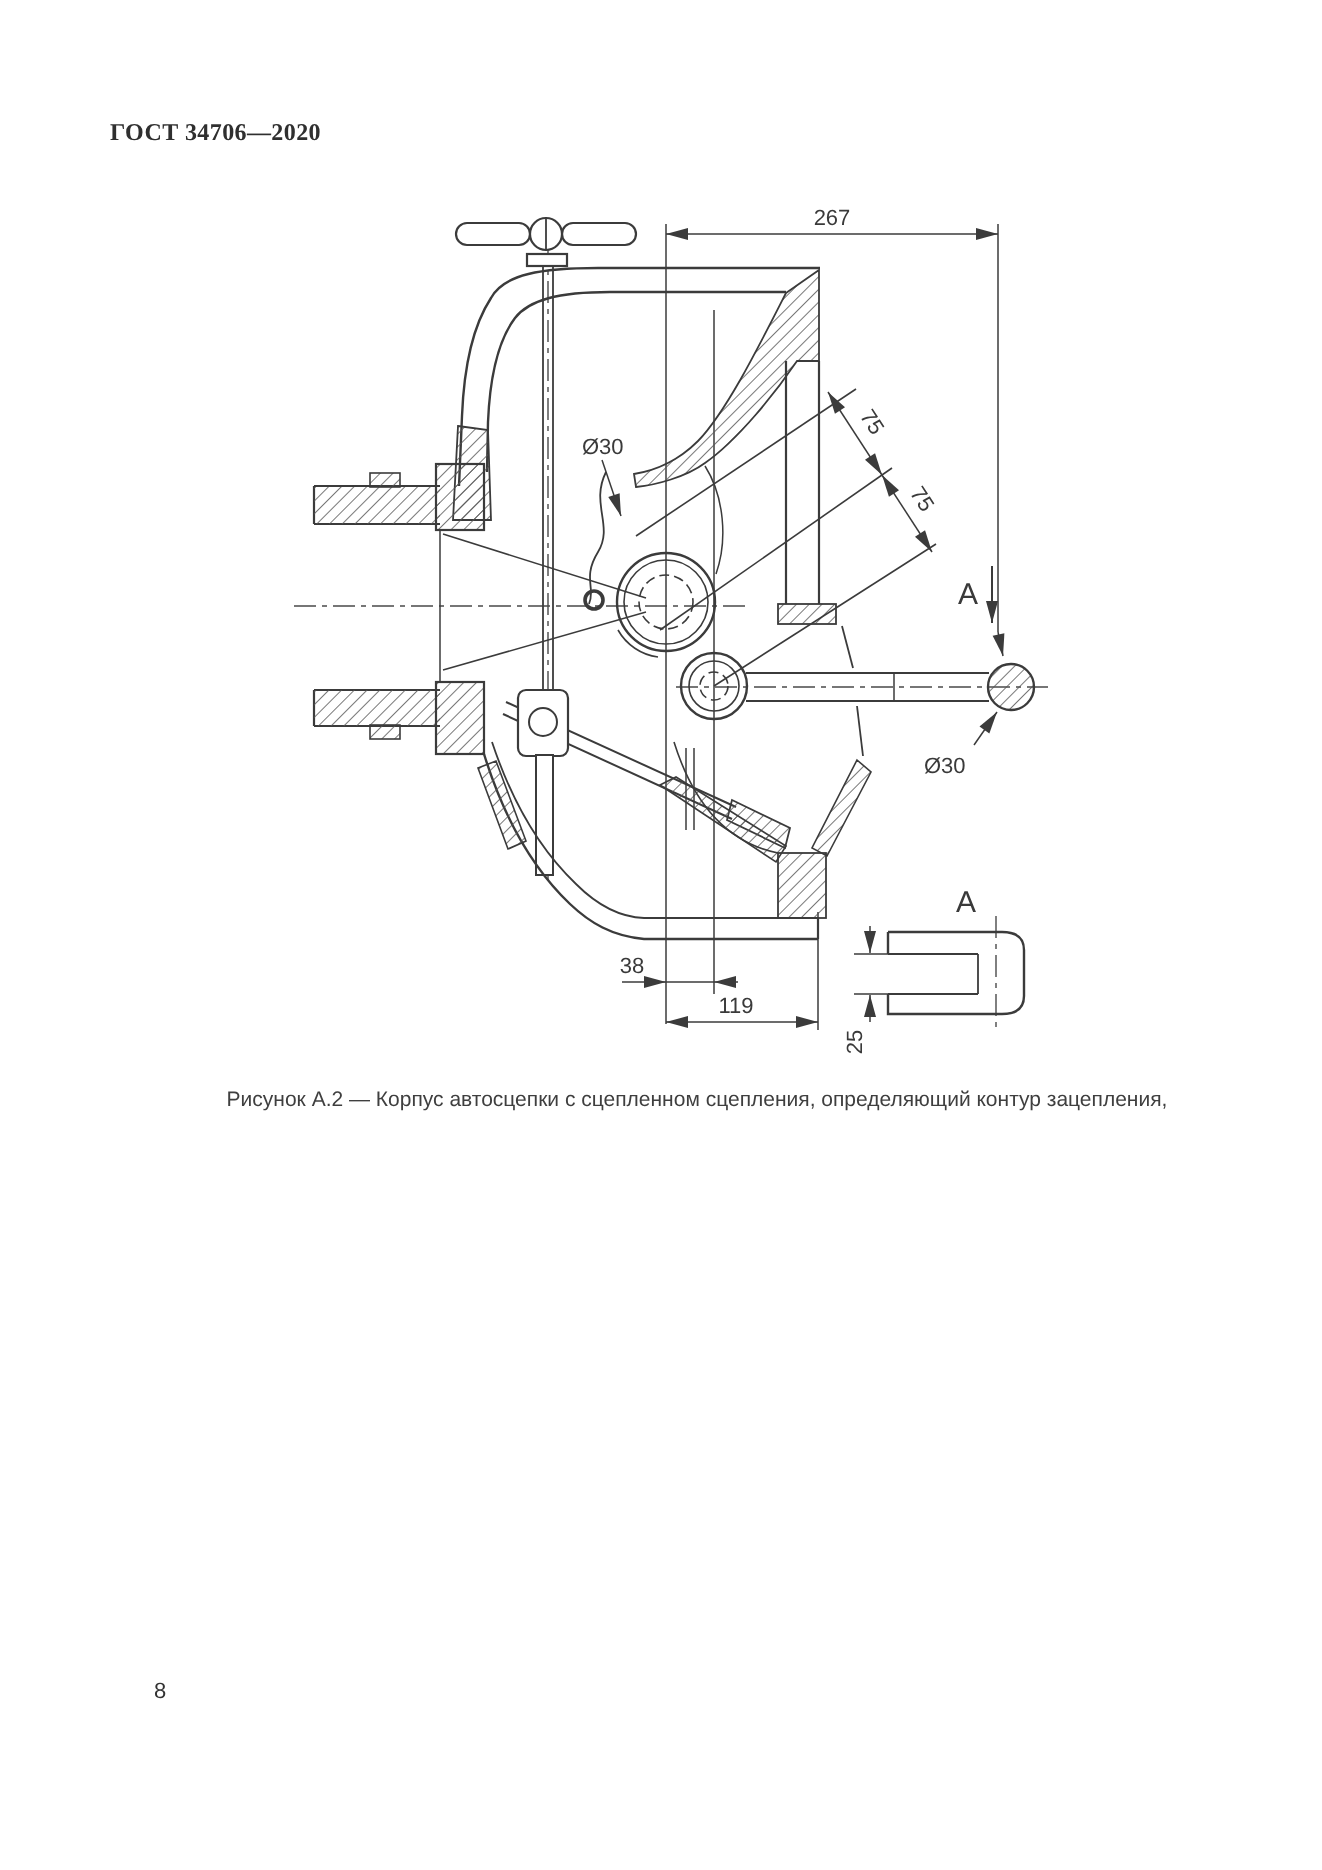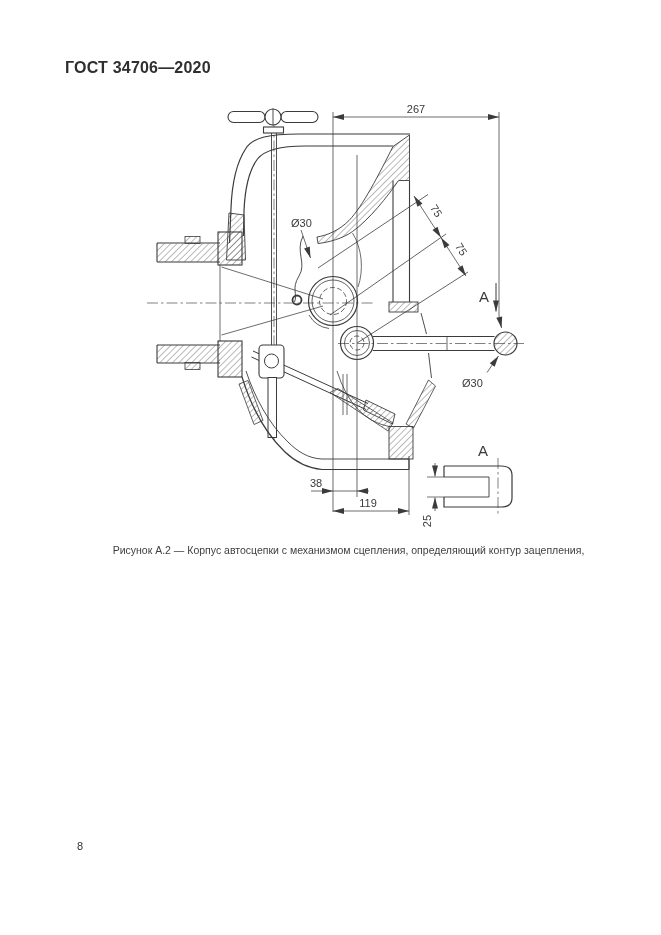--- a/index.html
+++ b/index.html
@@ -1,18 +1,18 @@
 <!DOCTYPE html>
 <html><head>
 <meta charset="utf-8">
 <style>
   html,body{margin:0;padding:0;background:#ffffff;}
   .page{position:relative;width:661px;height:935px;background:#ffffff;overflow:hidden;
         font-family:"Liberation Sans", sans-serif;color:#333;}
-  .std-header{position:absolute;left:65px;top:59px;font-size:16px;font-weight:bold;color:#2f2f2f;letter-spacing:.2px;}
+  .std-header{position:absolute;left:55px;top:59px;font-size:12px;font-weight:bold;color:#2f2f2f;letter-spacing:.2px;font-family:Liberation Serif, serif;}
   .drawing-svg{position:absolute;left:0;top:0;}
   .caption{position:absolute;left:70px;top:543px;width:557px;text-align:center;
            font-size:10.5px;line-height:14px;color:#3f3f3f;}
   .page-num{position:absolute;left:77px;top:840px;font-size:11px;color:#333;}
   svg text{font-family:"Liberation Sans", sans-serif;fill:#3a3a3a;font-size:11px;stroke:none;}
   svg text.viewletter{font-size:15px;}
 </style>
 </head>
 <body>
 
@@ -198,18 +198,18 @@
         <line x1="427" y1="497" x2="444" y2="497" stroke-width="0.7"></line>
         <line x1="435" y1="463" x2="435" y2="476.5" stroke-width="0.75" marker-end="url(#ae)"></line>
         <line x1="435" y1="511" x2="435" y2="497.5" stroke-width="0.75" marker-end="url(#ae)"></line>
         <text x="431" y="521" text-anchor="middle" transform="rotate(-90 431 521)">25</text>
       </g>
 
     </g>
   </svg>
 
   <div class="caption">
-    <div>Рисунок А.2 — Корпус автосцепки с механизмом сцепления, определяющий контур зацепления,</div>
+    <div>Рисунок А.2 — Корпус автосцепки с сцепленном сцепления, определяющий контур зацепления,</div>
   </div>
 
   <div class="page-num">8</div>
 
 </div>
 
 </body></html>

